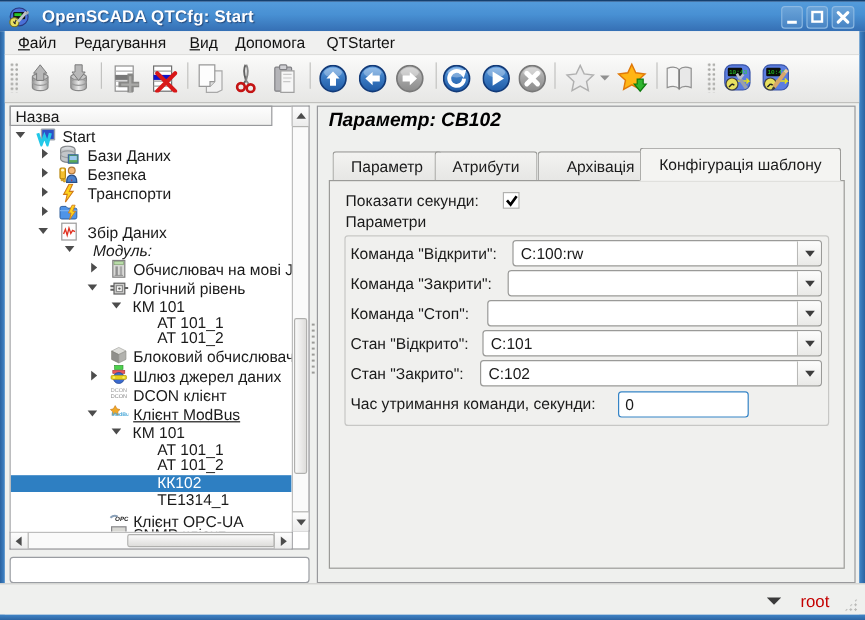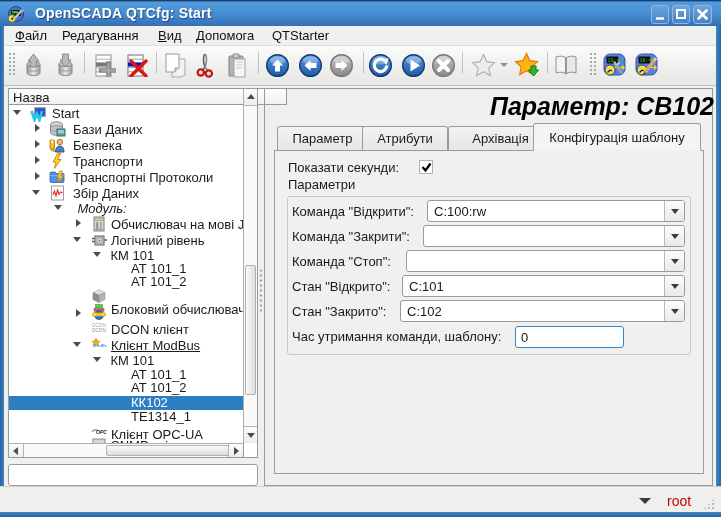--- a/index.html
+++ b/index.html
@@ -25,35 +25,35 @@
 
 #toolbar{left:4px;top:46px;width:712px;height:40px;
   background:linear-gradient(180deg,#fbfbfa 0%,#efefee 55%,#e7e7e5 100%);
   border-bottom:1px solid #c0c0bd;box-sizing:border-box;}
 .tsep{top:52px;width:1px;height:22px;background:#c2c2c0;}
 .thandle{top:52px;width:7px;height:25px;
   background-image:radial-gradient(circle,#a9a9a6 1px,transparent 1.2px);
   background-size:4px 4px;}
 
 #treeframe{left:8px;top:88px;width:250px;height:370px;border:1px solid #98999c;box-sizing:border-box;background:#fff;}
-#treehdr{left:8px;top:88px;width:279px;height:17px;background:linear-gradient(180deg,#fdfdfd,#f1f1f0);
+#treehdr{left:8px;top:88px;width:219px;height:17px;background:linear-gradient(180deg,#fdfdfd,#f1f1f0);
   border:1px solid #98999c;border-left:none;box-sizing:border-box;border-left:1px solid #98999c;}
 #treehdr span{position:absolute;left:4px;top:1px;}
 #vsb{left:243px;top:88px;width:15px;height:355px;background:#fafafa;border:1px solid #98999c;border-left:1px solid #aeaeae;box-sizing:border-box;}
 #hsb{left:8px;top:443px;width:236px;height:15px;background:#fafafa;border:1px solid #98999c;border-top:1px solid #aeaeae;box-sizing:border-box;}
 .sbtn{background:linear-gradient(180deg,#fdfdfd,#ececec);}
 #viewport{left:9px;top:105px;width:234px;height:338px;background:#fff;overflow:hidden;}
 .trow{position:absolute;left:0;white-space:nowrap;line-height:13px;height:13px;}
 .arr{position:absolute;width:0;height:0;}
 .arrd{border-left:4.5px solid transparent;border-right:4.5px solid transparent;border-top:5.5px solid #4c4c4c;}
 .arrr{border-top:4.5px solid transparent;border-bottom:4.5px solid transparent;border-left:5.5px solid #4c4c4c;}
 #selrow{left:0;top:291px;width:234px;height:13.5px;background:#2e7fc2;}
 #searchbox{left:8px;top:464px;width:250px;height:22px;background:#fff;border:1px solid #9a9da2;border-radius:3px;box-sizing:border-box;}
 #rightframe{left:264px;top:88px;width:449px;height:398px;border:1px solid #98999c;box-sizing:border-box;}
-#ptitle{left:274px;top:92px;width:440px;text-align:right;font-weight:bold;font-style:italic;font-size:25px;color:#000;}
+#ptitle{left:274px;top:92px;width:440px;text-align:left;font-weight:bold;font-style:italic;font-size:16px;color:#000;}
 
 .tab{box-sizing:border-box;border:1px solid #9b9b98;border-bottom:none;border-radius:3px 3px 0 0;
   background:linear-gradient(180deg,#f3f3f1,#e6e6e4);text-align:center;}
 .tab span{position:relative;top:4px;}
 #tabactive{background:#f4f4f2;border:1px solid #9b9b98;border-bottom:1px solid #f0f0ee;z-index:3;}
 #pane{left:274px;top:150px;width:430px;height:324px;border:1px solid #9b9b98;box-sizing:border-box;background:#f0f0ee;}
 #groupbox{left:287px;top:196px;width:404px;height:159px;border:1px solid #c7c7c5;border-radius:3px;box-sizing:border-box;}
 .flabel{white-space:nowrap;}
 .combo{box-sizing:border-box;height:22px;background:#fff;border:1px solid #9a9a98;border-radius:3px;right:36px;}
 .cbtn{position:absolute;right:0;top:0;width:19px;height:20px;border-left:1px solid #b9b9b7;
@@ -296,21 +296,20 @@
     <svg class="abs" style="left:40px;top:47.5px;" width="17" height="16">
       <path d="M8.5 0.5 L4 9 L7 9 L5.5 15.5 L12 6.5 L8.8 6.5 L11.5 0.5 Z" fill="#ffd21c" stroke="#d07818" stroke-width="0.9"></path>
     </svg>
     <span class="trow" style="left:64px;top:50px;">Транспорти</span>
 <span class="arr arrr" style="left:26px;top:67px;"></span>
     <svg class="abs" style="left:40px;top:63.5px;" width="17" height="16">
       <path d="M1 4.5 Q1 3 2.5 3 H6 L7.5 4.5 H14 Q15 4.5 15 5.5 V12 Q15 13.5 13.5 13.5 H2.5 Q1 13.5 1 12 Z" fill="#4f94e8" stroke="#2a5a9a" stroke-width=".8"></path>
       <path d="M1 6.5 H15" stroke="#78b0f0" stroke-width="1"></path>
       <path d="M11 2 L8 8.5 L10.2 8.5 L9 14 L14 7 L11.6 7 L13.6 2 Z" fill="#ffd21c" stroke="#d07818" stroke-width=".7"></path>
     </svg>
-    <span class="trow" style="left:64px;top:66px;">Транспортні Протоколи</span>
 <span class="arr arrd" style="left:23px;top:84.5px;"></span>
     <svg class="abs" style="left:40px;top:79.5px;" width="17" height="16">
       <rect x="2.5" y="1" width="12" height="14" fill="#fdfdfd" stroke="#9a9a9a"></rect>
       <path d="M4 10 L5.5 6 L7 11 L8.5 5 L10 9.5 L11.5 7 L13.5 8" stroke="#e03020" stroke-width="1.1" fill="none"></path>
     </svg>
     <span class="trow" style="left:64px;top:82px;">Збір Даних</span>
 <span class="arr arrd" style="left:45px;top:99.5px;"></span>
     <span class="trow" style="left:68.5px;top:97px;font-style:italic;">Модуль:</span>
 <span class="arr arrr" style="left:67px;top:114px;"></span>
     <svg class="abs" style="left:82px;top:110.5px;" width="16" height="16">
@@ -331,30 +330,31 @@
     <span class="trow" style="left:102px;top:129px;">Логічний рівень</span>
 <span class="arr arrd" style="left:84px;top:147px;"></span>
     <span class="trow" style="left:101.5px;top:144px;">КМ 101</span>
 <span class="trow" style="left:122px;top:157px;">АТ 101_1</span>
 <span class="trow" style="left:122px;top:169.5px;">АТ 101_2</span>
 <svg class="abs" style="left:82px;top:182.5px;" width="16" height="16">
       <path d="M8 1.5 L14 4.5 L8 7.5 L2 4.5 Z" fill="#dededa" stroke="#9a9a96" stroke-width=".5"></path>
       <path d="M2 4.5 L8 7.5 L8 14.5 L2 11.5 Z" fill="#8f8f8b" stroke="#78786f" stroke-width=".5"></path>
       <path d="M14 4.5 L8 7.5 L8 14.5 L14 11.5 Z" fill="#b2b2ae" stroke="#8f8f88" stroke-width=".5"></path>
     </svg>
-    <span class="trow" style="left:102px;top:185.5px;margin-top:12px;">Блоковий обчислювач</span>
+    <span class="trow" style="left:102px;top:185.5px;">Блоковий обчислювач</span>
 <span class="arr arrr" style="left:67px;top:203.5px;"></span>
     <svg class="abs" style="left:82px;top:199px;" width="16" height="16">
       <rect x="4.5" y="0.5" width="7" height="3.4" fill="#4cd24c" stroke="#2a8a2a" stroke-width=".5"></rect>
       <rect x="3" y="4.6" width="10" height="2.6" fill="#e85858" stroke="#a03030" stroke-width=".5"></rect>
       <circle cx="8" cy="11" r="4.6" fill="#3a6ad0" stroke="#24448a" stroke-width=".6"></circle>
       <rect x="1.5" y="8.8" width="13" height="3.4" rx="1.2" fill="#e8d018" stroke="#a89010" stroke-width=".5"></rect>
       <circle cx="4" cy="10.5" r="1" fill="#f8f060"></circle>
       <circle cx="12" cy="10.5" r="1" fill="#f8f060"></circle>
     </svg>
+    <span class="trow" style="left:102px;top:202px;">Шлюз джерел даних</span>
 <svg class="abs" style="left:82px;top:215px;" width="16" height="16">
       <text x="8" y="7" font-size="4.6" fill="#9a9a9a" text-anchor="middle" font-family="Liberation Sans">DCON</text>
       <text x="8" y="12" font-size="4.6" fill="#888888" text-anchor="middle" font-family="Liberation Sans">DCON</text>
     </svg>
     <span class="trow" style="left:102px;top:218px;">DCON клієнт</span>
 <span class="arr arrd" style="left:64px;top:236.5px;"></span>
     <svg class="abs" style="left:82px;top:231px;" width="16" height="16">
       <path d="M3.5 4.5 L5 7.2 L7.5 7.8 L5.6 9.6 L6 12.5 L3.5 11 L1 12.5 L1.4 9.6 L-0.5 7.8 L2 7.2 Z" fill="#f0a828" stroke="#c87818" stroke-width=".5" transform="translate(1.5,-2.5)"></path>
       <text x="10.5" y="10.5" font-size="4.4" fill="#4aa8d8" text-anchor="middle" font-family="Liberation Sans" font-weight="bold">ModBus</text>
     </svg>
@@ -414,21 +414,21 @@
       <span class="cbtn"></span>
       <span class="carr"></span>
     </div>
 <div class="abs flabel" style="left:292px;top:303.5px;">Стан "Закрито":</div>
 <div class="abs combo" style="left:400px;top:300px;width:285px;">
       <span class="ctext">C:102</span>
       <span class="cbtn"></span>
       <span class="carr"></span>
     </div>
 </div>
-<div class="abs flabel" style="left:292px;top:328.5px;">Час утримання команди, шаблону:</div>
+<div class="abs flabel" style="left:292px;top:328.5px;">Час утримання команди, секунди:</div>
 <div class="abs" id="timeinput">
     <span style="position:absolute;left:5px;top:3px;">0</span>
   </div>
 
 <div class="abs" id="statusbar"></div>
 <div class="abs" id="stattri"></div>
 <div class="abs" id="roottext">root</div>
 <div class="abs" id="grip" style="left:703px;top:498px;width:12px;height:12px;background-image:radial-gradient(circle,#b8b8b6 0.9px,transparent 1.1px);background-size:4px 4px;clip-path:polygon(100% 0,100% 100%,0 100%);"></div>
 
 </body></html>

